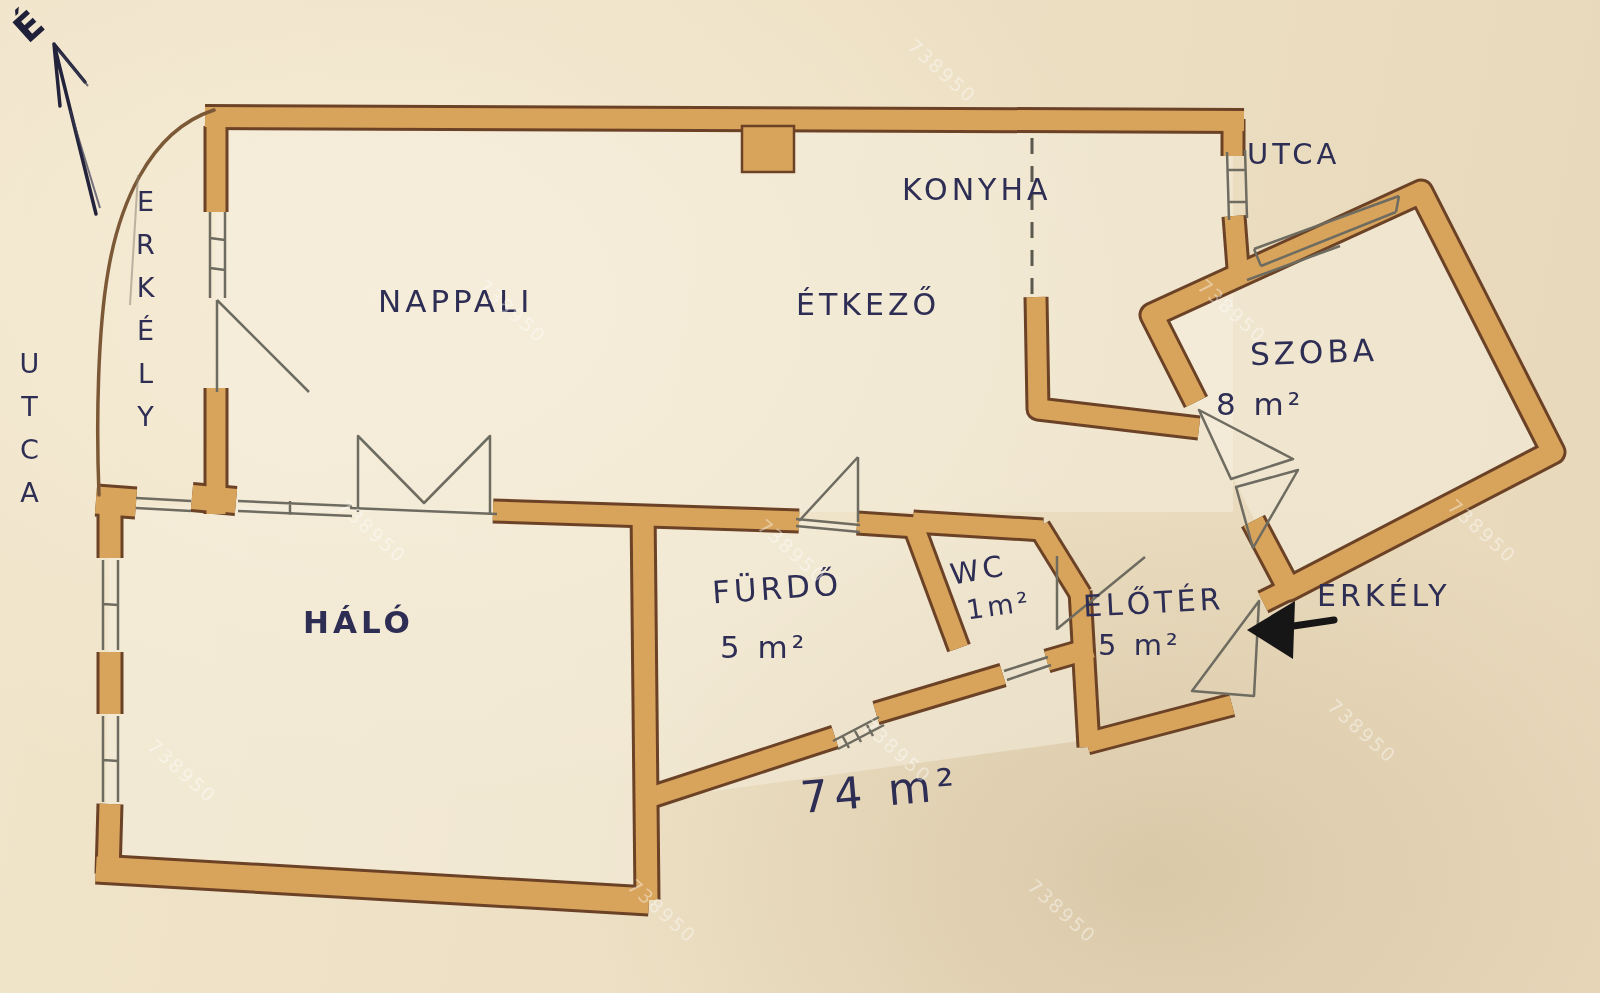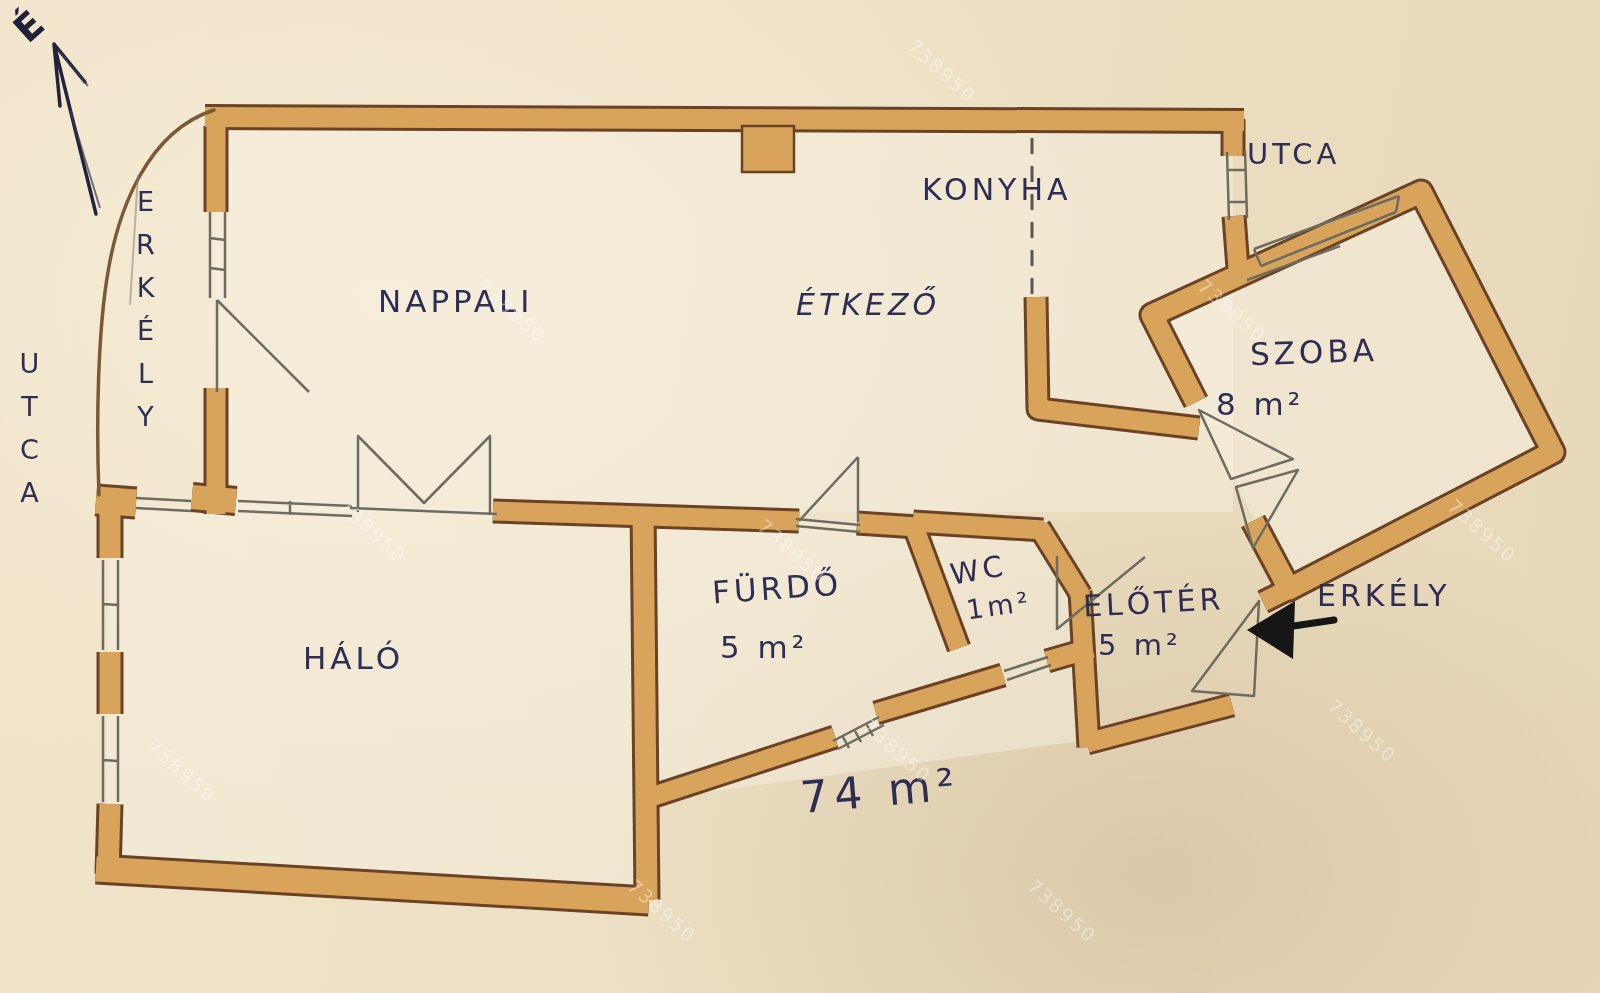--- a/index.html
+++ b/index.html
@@ -154,26 +154,26 @@
     <g>
       <path d="M1334,620 L1280,628" stroke="#161616" stroke-width="7" fill="none" stroke-linecap="round"></path>
       <polygon points="1247,630 1295,601 1293,659" fill="#161616"></polygon>
     </g>
   </svg>
 
   <div class="label" style="left:16px;top:4px;font-size:37px;font-weight:600;color:#20203a;transform:rotate(-42deg);">É</div>
   <div class="label vert" style="left:14px;top:348px;">UTCA</div>
   <div class="label vert" style="left:130px;top:186px;">ERKÉLY</div>
   <div class="label" style="left:378px;top:283px;font-size:31px;">NAPPALI</div>
-  <div class="label" style="left:922px;top:172px;font-size:30px;">KONYHA</div>
-  <div class="label" style="left:796px;top:287px;font-size:30px;font-style:italic;">ÉTKEZŐ</div>
+  <div class="label" style="left:902px;top:172px;font-size:30px;">KONYHA</div>
+  <div class="label" style="left:796px;top:287px;font-size:30px;">ÉTKEZŐ</div>
   <div class="label" style="left:1247px;top:137px;font-size:29px;">UTCA</div>
   <div class="label" style="left:1250px;top:334px;font-size:31px;transform:rotate(-2deg);">SZOBA</div>
   <div class="label" style="left:1216px;top:386px;font-size:31px;">8 m²</div>
-  <div class="label" style="left:303px;top:640px;font-size:31px;">HÁLÓ</div>
+  <div class="label" style="left:303px;top:604px;font-size:31px;font-weight:bold;">HÁLÓ</div>
   <div class="label" style="left:712px;top:570px;font-size:31px;transform:rotate(-4deg);">FÜRDŐ</div>
   <div class="label" style="left:720px;top:629px;font-size:31px;">5 m²</div>
   <div class="label" style="left:950px;top:553px;font-size:29px;transform:rotate(-10deg);">WC</div>
   <div class="label" style="left:966px;top:590px;font-size:27px;transform:rotate(-8deg);">1m²</div>
   <div class="label" style="left:1083px;top:585px;font-size:30px;transform:rotate(-3deg);">ELŐTÉR</div>
   <div class="label" style="left:1098px;top:628px;font-size:29px;">5 m²</div>
   <div class="label" style="left:1317px;top:578px;font-size:30px;">ERKÉLY</div>
   <div class="label" style="left:800px;top:765px;font-size:44px;letter-spacing:6px;transform:rotate(-5deg);">74 m²</div>
 
   <span class="wm" style="left:330px;top:520px;">738950</span>

